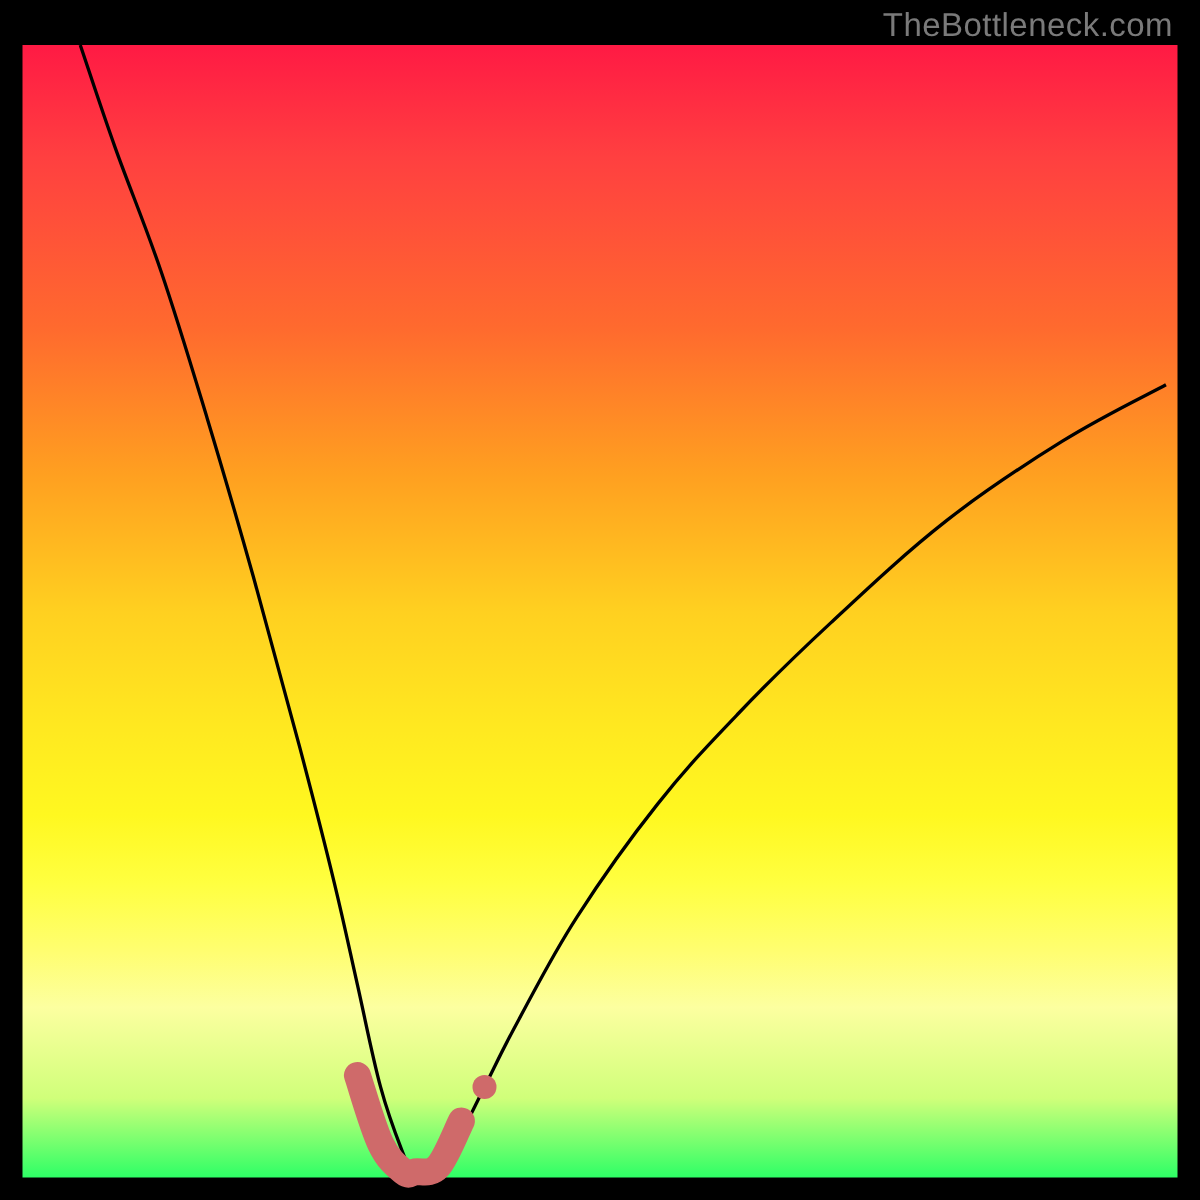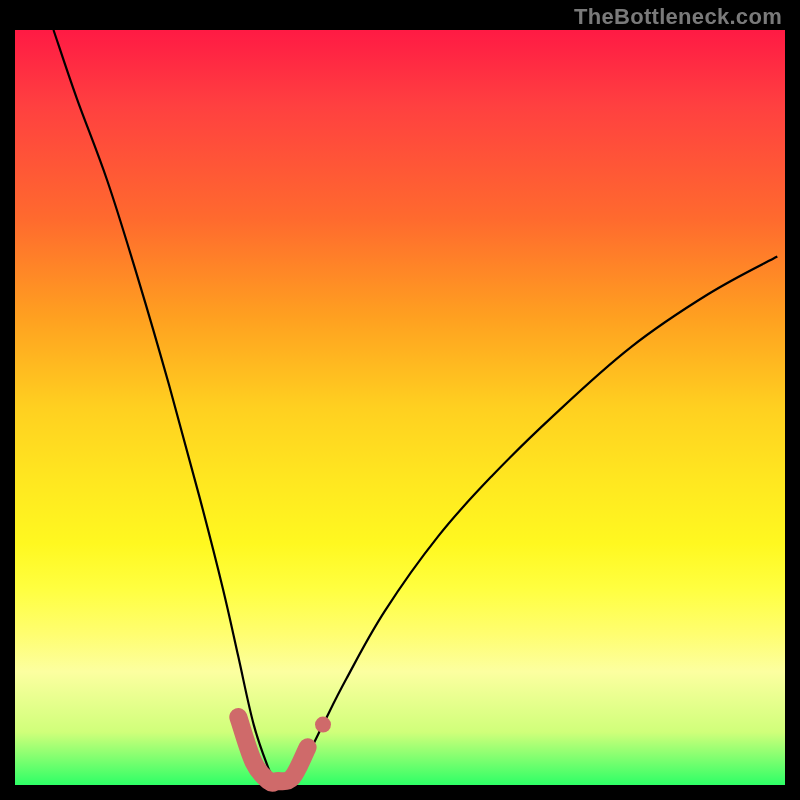--- a/index.html
+++ b/index.html
@@ -41,21 +41,21 @@
       #2eff66 100%
     );
   }
 
   .watermark {
     position: absolute;
     top: 4px;
     right: 18px;
     color: #7a7a7a;
     font-size: 22px;
-    font-weight: 700;
+    font-weight: 400;
     letter-spacing: 0.3px;
     user-select: none;
   }
 
   svg.curve {
     position: absolute;
     left: 0;
     top: 0;
     width: 100%;
     height: 100%;

